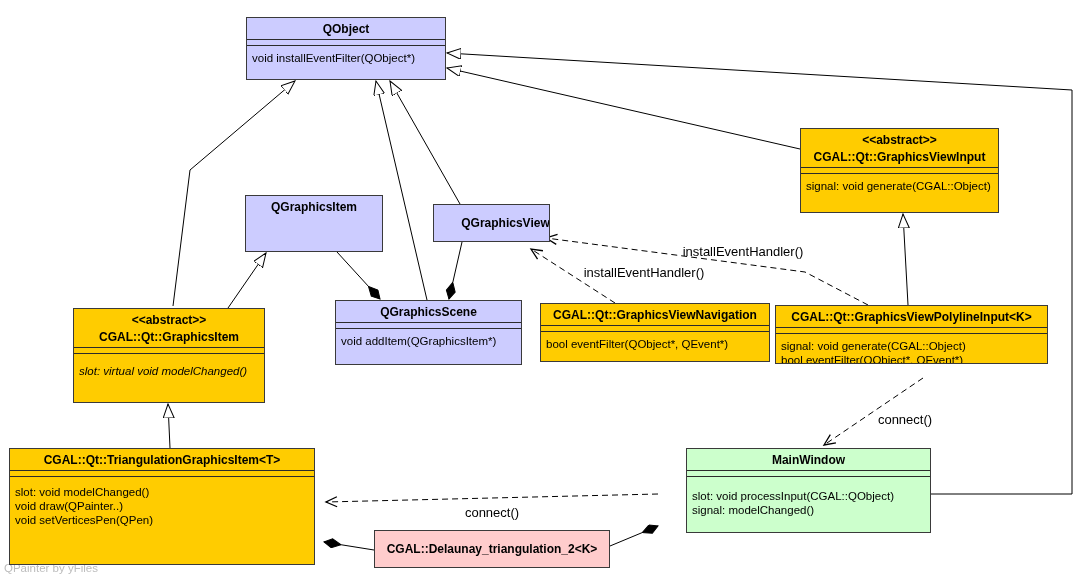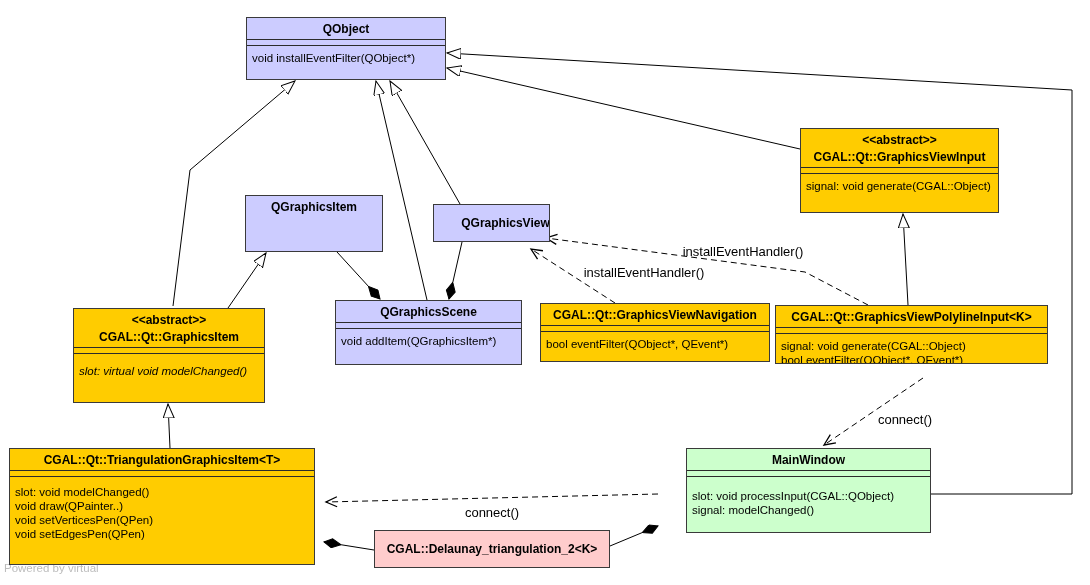--- a/index.html
+++ b/index.html
@@ -61,21 +61,21 @@
     </g>
 
     <g stroke="#000" stroke-width="1" fill="none" stroke-dasharray="6,4">
       <polyline points="868,305 805,272 546,238" marker-end="url(#stick)"></polyline>
       <polyline points="615,303 531,249" marker-end="url(#stick)"></polyline>
       <polyline points="923,378 824,445" marker-end="url(#stick)"></polyline>
       <polyline points="658,494 326,502" marker-end="url(#stick)"></polyline>
     </g>
   </svg>
 
-  <div class="watermark" style="left:4px;top:562px;">Powered by virtual</div>
+  <div class="watermark" style="left:4px;top:562px;">QPainter by yFiles</div>
 
   <div class="uml purple" style="left:246px;top:17px;width:200px;height:63px;">
     <div class="head">
         <div class="title">QObject</div>
       </div>
     <div class="attrs"></div>
     <div class="methods">
         <div>void installEventFilter(QObject*)</div>
       </div>
   </div>
@@ -151,21 +151,20 @@
 
   <div class="uml orange" style="left:9px;top:448px;width:306px;height:117px;">
     <div class="head">
         <div class="title">CGAL::Qt::TriangulationGraphicsItem&lt;T&gt;</div>
       </div>
     <div class="attrs"></div>
     <div class="methods" style="padding-top:8px;">
       <div>slot: void modelChanged()</div>
       <div>void draw(QPainter..)</div>
       <div>void setVerticesPen(QPen)</div>
-      <div>void setEdgesPen(QPen)</div>
     </div>
   </div>
 
   <div class="uml green" style="left:658px;top:448px;width:245px;height:85px;margin-left:28px;">
     <div class="head">
         <div class="title">MainWindow</div>
       </div>
     <div class="attrs"></div>
     <div class="methods" style="padding-top:12px;">
       <div>slot: void processInput(CGAL::QObject)</div>

